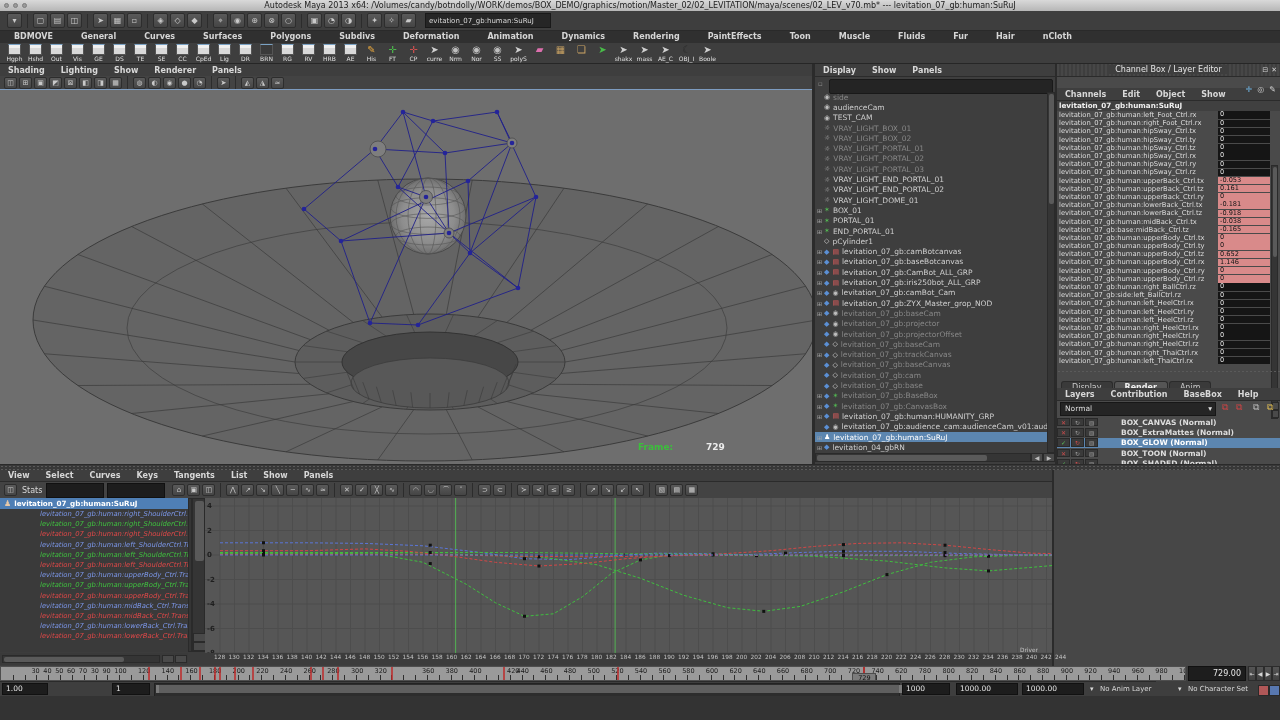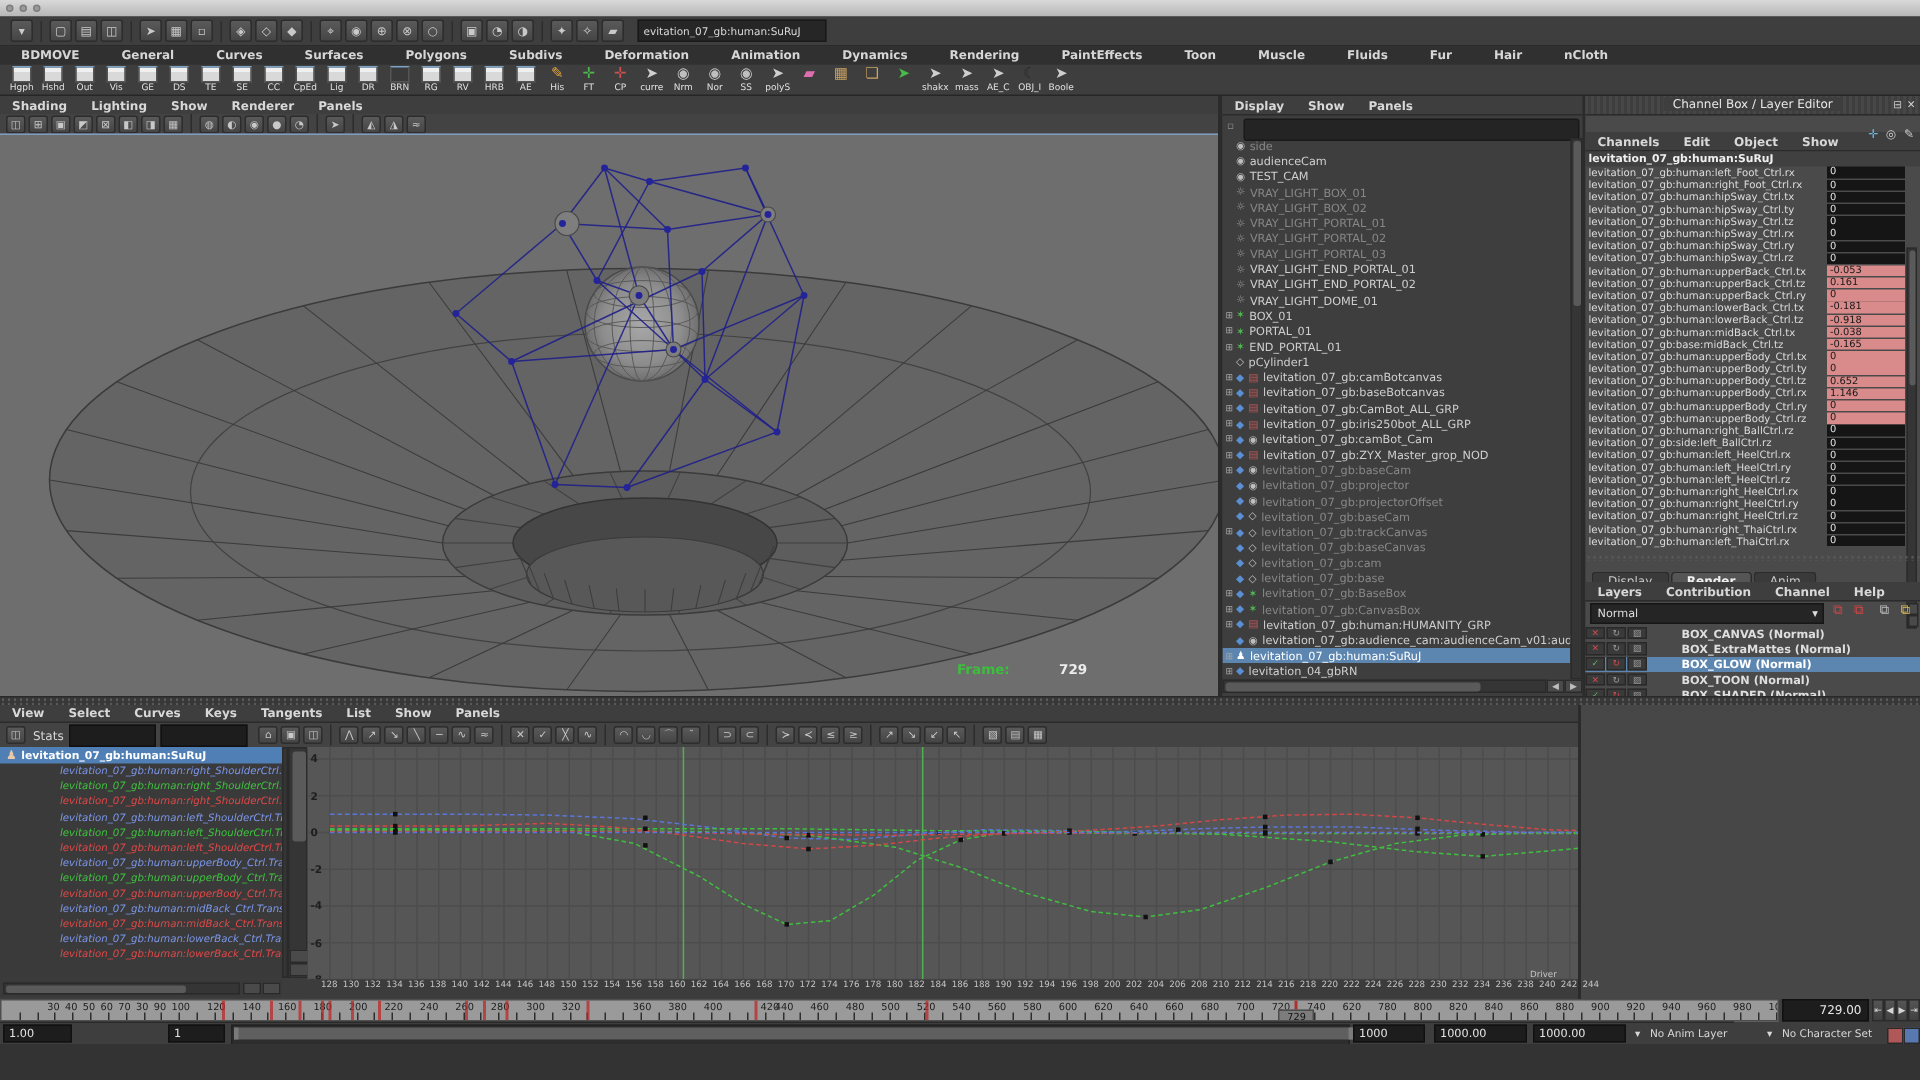--- a/index.html
+++ b/index.html
@@ -88,20 +88,21 @@
 </style>
 </head>
 <body>
 
 <div id="stage">
 
   <div id="titlebar" class="abs">
     <span class="tl-dot" style="left:4px"></span>
     <span class="tl-dot" style="left:13px"></span>
     <span class="tl-dot" style="left:22px"></span>
+    <span>Autodesk Maya 2013 x64:  /Volumes/candy/botndolly/WORK/demos/BOX_DEMO/graphics/motion/Master_02/02_LEVITATION/maya/scenes/02_LEV_v70.mb*   ---   levitation_07_gb:human:SuRuJ</span>
   </div>
 
   <div id="statusline" class="abs">
       <span class="ibtn">▾</span>
       <span class="isep"></span>
       <span class="ibtn">▢</span>
       <span class="ibtn">▤</span>
       <span class="ibtn">◫</span>
       <span class="isep"></span>
       <span class="ibtn">➤</span>
@@ -818,21 +819,21 @@
     <div class="abs sb-track" style="left:214px;top:101px;width:7px;height:254px">
       <div class="sb-thumb" style="position:absolute;left:1px;top:1px;width:4px;height:90px"></div>
       <div class="sb-btn" style="position:absolute;left:0;bottom:8px;width:7px;height:8px;line-height:7px"></div>
       <div class="sb-btn" style="position:absolute;left:0;bottom:0;width:7px;height:8px;line-height:7px"></div>
     </div>
     <div class="dotstrip" style="position:absolute;left:0;top:306px;width:223px;height:4px"></div>
     <div id="le-tabs" style="position:absolute;left:4px;top:311px;width:219px;height:13px"><span class="letab">Display</span><span class="letab act">Render</span><span class="letab">Anim</span></div>
     <div class="pmenu" id="le-menu" style="position:absolute;left:0;top:324px;width:223px;height:12px">
         <span class="mi">Layers</span>
         <span class="mi">Contribution</span>
-        <span class="mi">Channel</span>
+        <span class="mi">BaseBox</span>
         <span class="mi">Help</span>
       </div>
     <div class="abs" style="left:3px;top:338px;width:150px;height:12px;background:#252525;border:1px solid #171717;color:#ddd;font-size:7.5px;line-height:12px;padding-left:4px">
       <span>Normal</span>
       <span style="float:right;margin-right:3px">▾</span>
     </div>
     <span class="abs" style="left:165px;top:338px;font-size:9px;color:#cc4444">⧉</span>
     <span class="abs" style="left:179px;top:338px;font-size:9px;color:#cc4444">⧉</span>
     <span class="abs" style="left:196px;top:338px;font-size:9px;color:#bbbbbb">⧉</span>
     <span class="abs" style="left:210px;top:338px;font-size:9px;color:#ddbb55">⧉</span>

